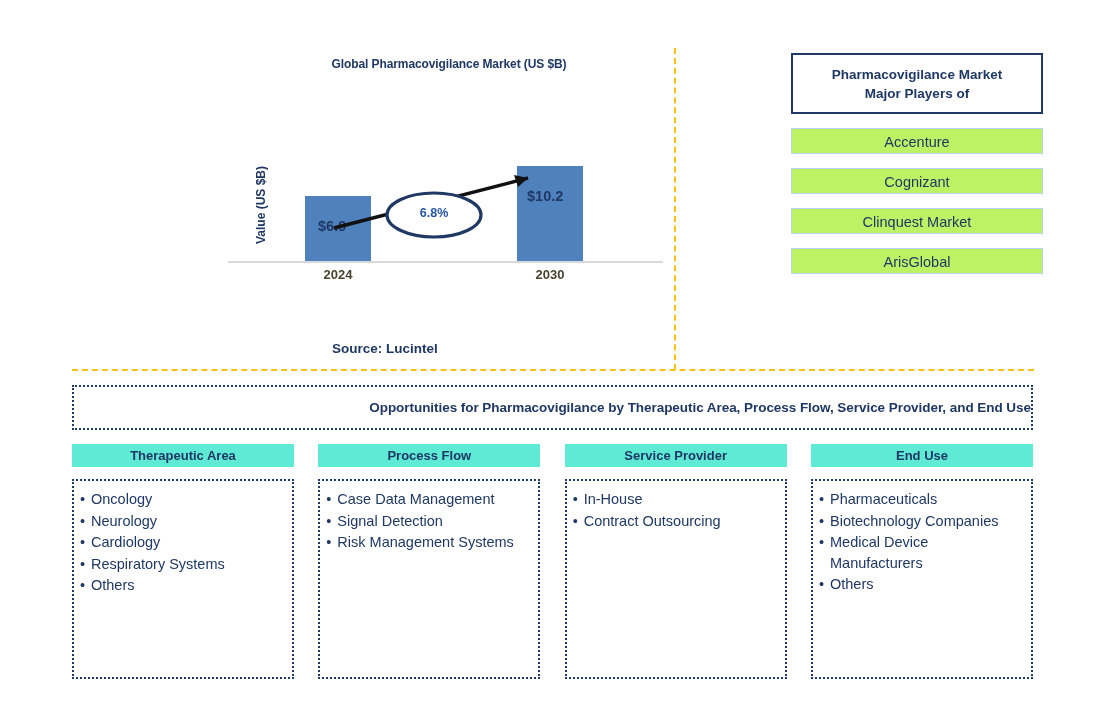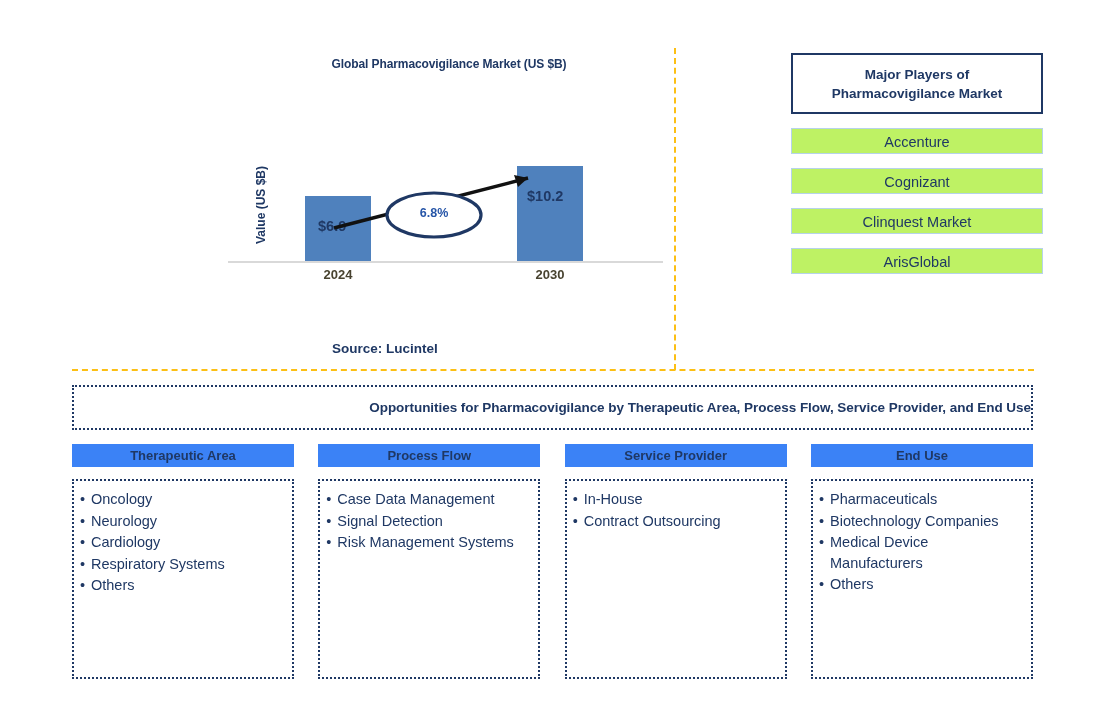--- a/index.html
+++ b/index.html
@@ -218,21 +218,21 @@
     height: 235px;
     display: flex;
     justify-content: space-between;
   }
   .column {
     width: 222px;
     display: flex;
     flex-direction: column;
   }
   .column-header {
-    background: #3b82f6;
+    background: #5eead4;
     height: 23px;
     line-height: 23px;
     text-align: center;
     font-size: 13px;
     font-weight: bold;
     color: #1f3864;
   }
   .column-body {
     margin-top: 12px;
     flex: 1;
@@ -288,22 +288,22 @@
       <polygon points="300,130 286,127 290,139" fill="#111111"></polygon>
       <ellipse cx="206" cy="167" rx="47" ry="22" fill="#ffffff" stroke="#1f3864" stroke-width="3.2"></ellipse>
     </svg>
     <div id="cagr-label">6.8%</div>
   </div>
 
   <div id="source-note">Source: Lucintel</div>
 
   <div id="players-panel">
     <div id="players-header">
+      <div>Pharmacovigilance Market</div>
       <div>Major Players of</div>
-      <div>Pharmacovigilance Market</div>
     </div>
     <div class="player-box">Accenture</div>
     <div class="player-box">Cognizant</div>
     <div class="player-box">Clinquest Market</div>
     <div class="player-box">ArisGlobal</div>
   </div>
 
   <div id="opportunities-box">
     <div id="opportunities-title">Opportunities for Pharmacovigilance by Therapeutic Area, Process Flow, Service Provider, and End Use</div>
   </div>

